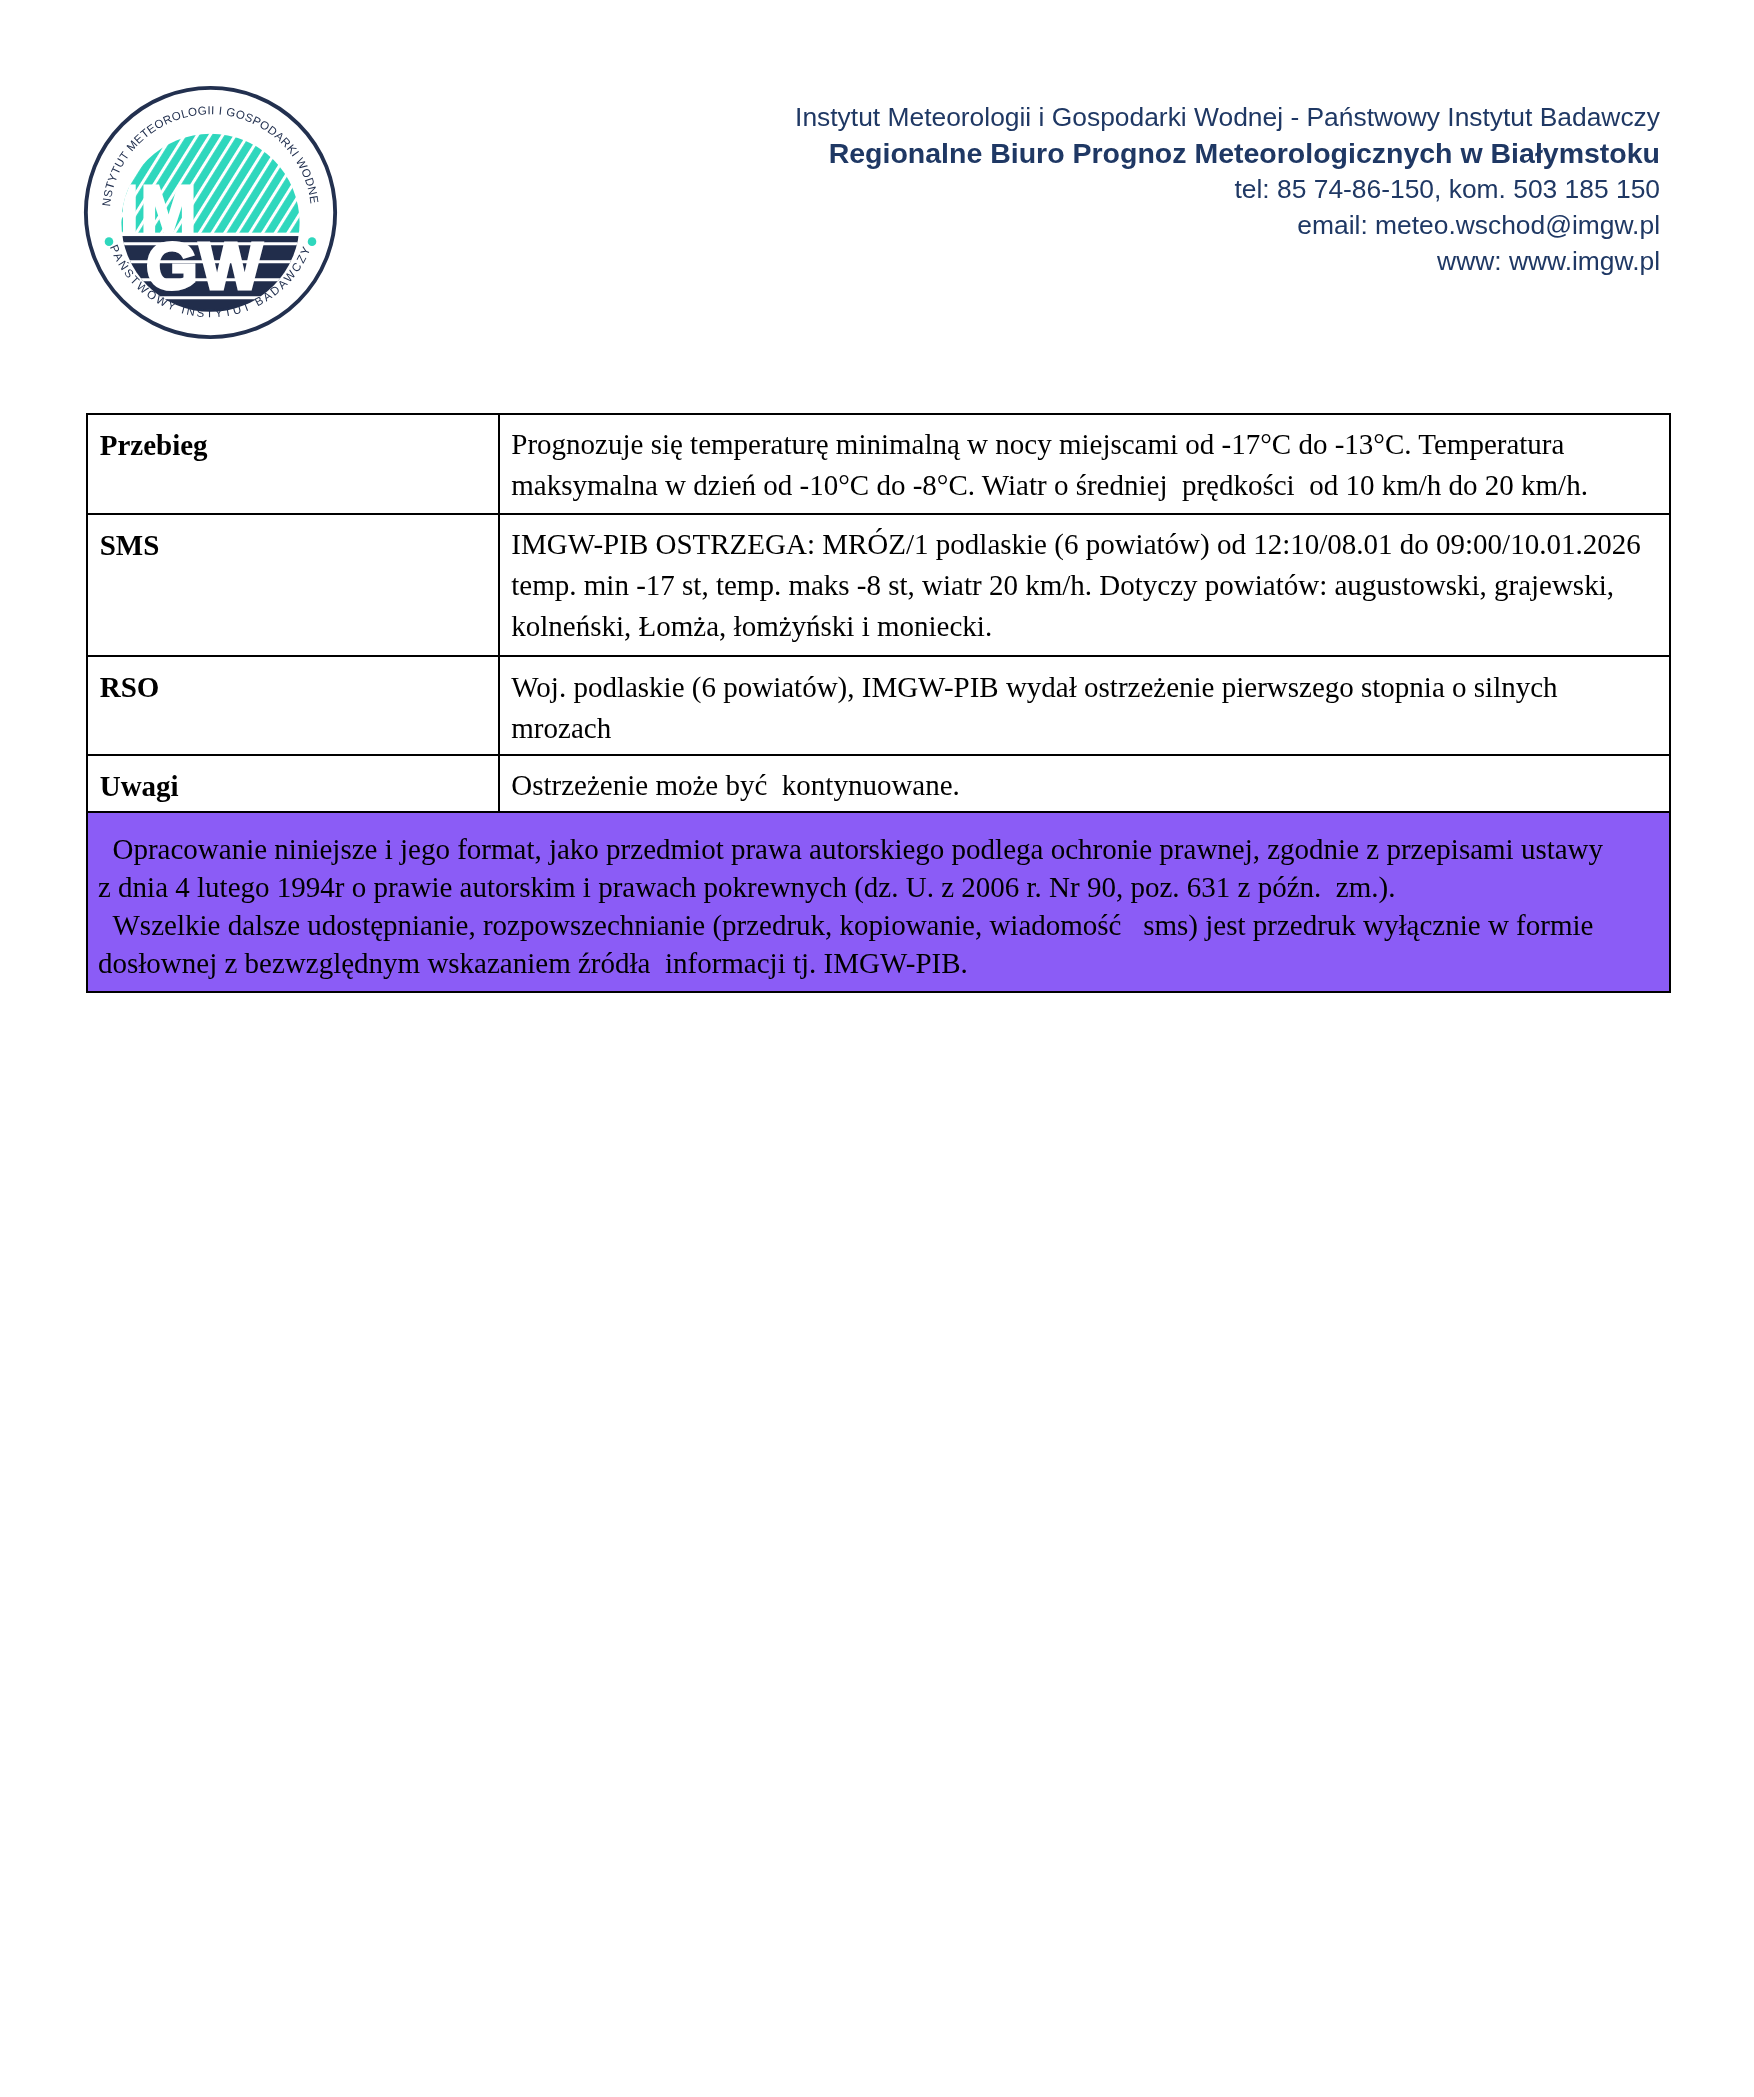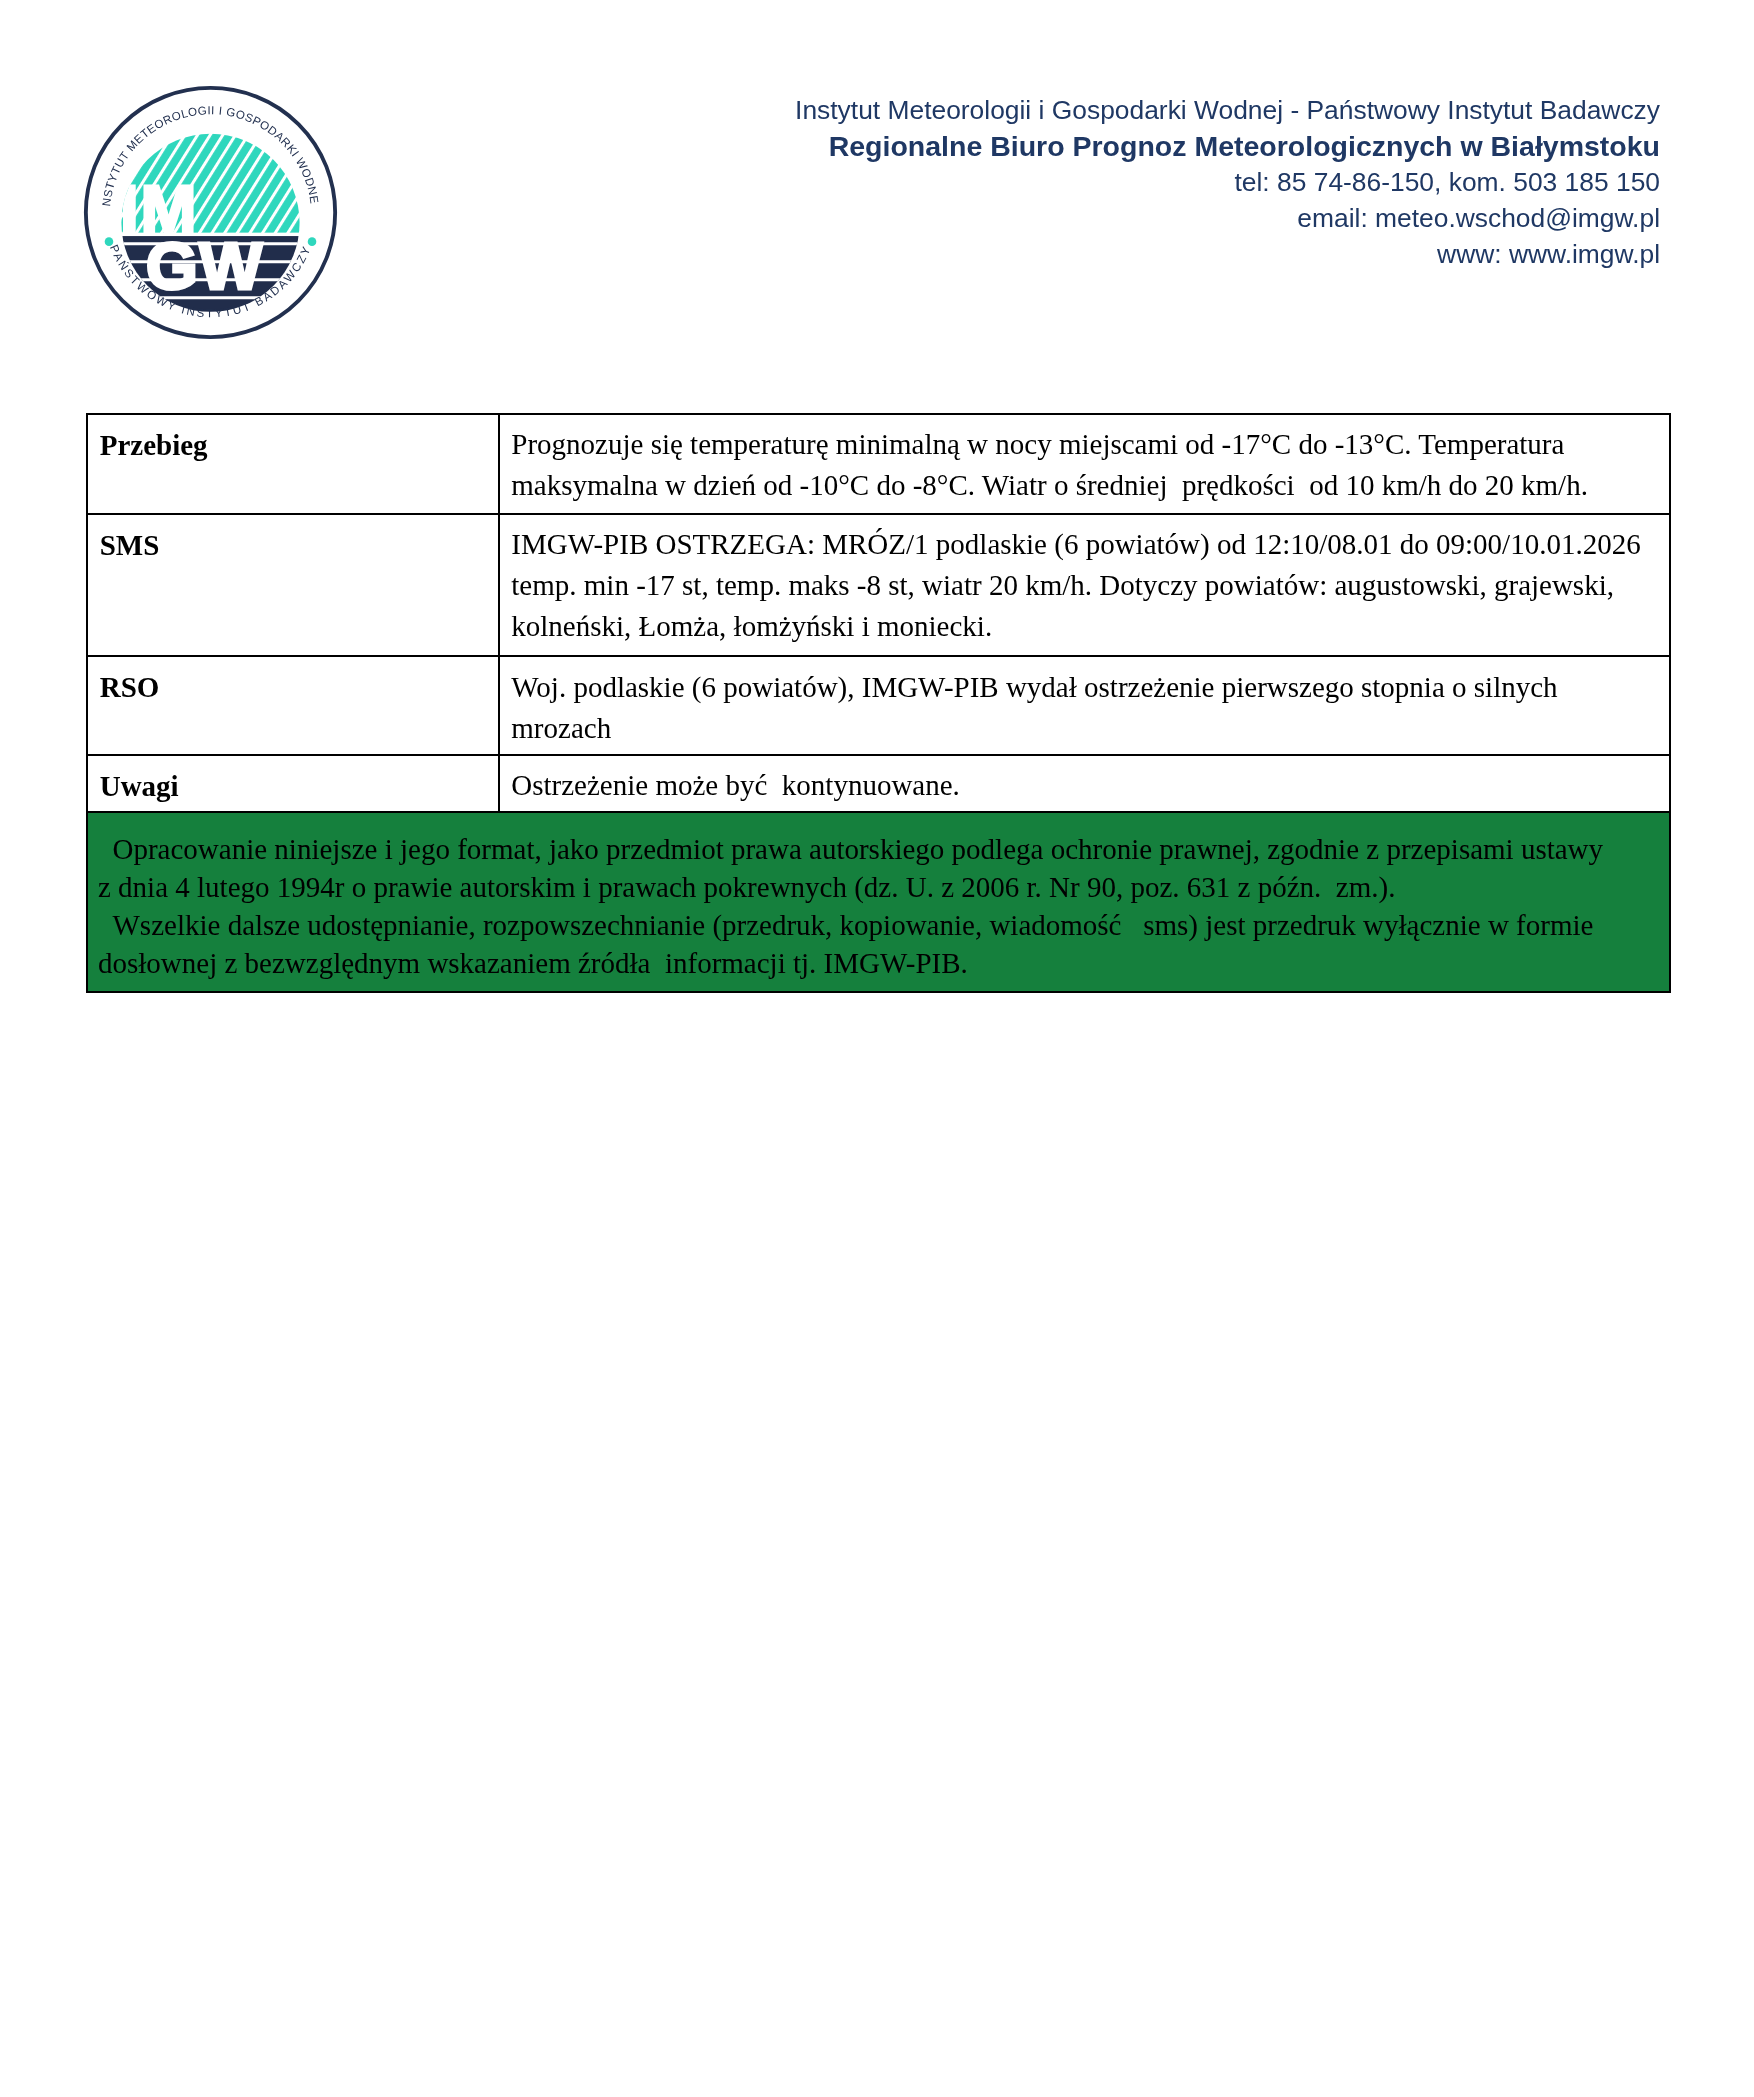--- a/index.html
+++ b/index.html
@@ -7,38 +7,38 @@
         font-family:"Liberation Serif","DejaVu Serif",serif;color:#000;}
 
   
   .logo{position:absolute;left:82px;top:84px;width:257px;height:257px;}
   .arc-text{font-family:"Liberation Sans","DejaVu Sans",sans-serif;font-size:27px;
             letter-spacing:1px;fill:#22304f;}
   .arc-text-bottom{letter-spacing:5px;}
   .monogram{font-family:"Liberation Sans","DejaVu Sans",sans-serif;font-weight:bold;
             fill:#ffffff;stroke:#ffffff;stroke-width:7;paint-order:stroke;}
 
-  .letterhead-text{position:absolute;top:92px;right:94px;text-align:right;
+  .letterhead-text{position:absolute;top:99px;right:94px;text-align:right;
         color:#1f3864;font-family:"Liberation Sans","DejaVu Sans",sans-serif;
         font-size:26.4px;line-height:36px;white-space:nowrap;}
   .office-line{font-weight:bold;font-size:28.5px;}
 
   
   .warn-table{position:absolute;left:86px;top:413px;width:1585px;
         border-collapse:collapse;table-layout:fixed;padding-left:12px;}
   .warn-table td{border:2.1px solid #000;vertical-align:top;}
   td.lbl{font-weight:bold;font-size:29px;line-height:41px;
          padding:10px 8.4px 4.2px 11.7px;}
   td.val{font-size:29px;line-height:41px;padding:9.2px 25px 4.2px 11.3px;
          white-space:pre-wrap;}
   tr.r0 td{height:84px;}
   tr.r1 td{height:126px;margin-left:12px;}
   tr.r2 td{height:82px;}
   tr.r3 td{height:41px;}
-  td.copy{background:#15803d;font-size:29px;line-height:38px;
+  td.copy{background:#8b5cf6;font-size:29px;line-height:38px;
           padding:17.6px 12.6px 8.4px 10px;height:148px;}
   td.copy p{margin:0;white-space:pre-wrap;max-width:1519px;}
 </style>
 </head>
 <body>
 
 <div class="page">
 
   <svg class="logo" viewBox="0 0 600 600" xmlns="http://www.w3.org/2000/svg">
     <defs>

